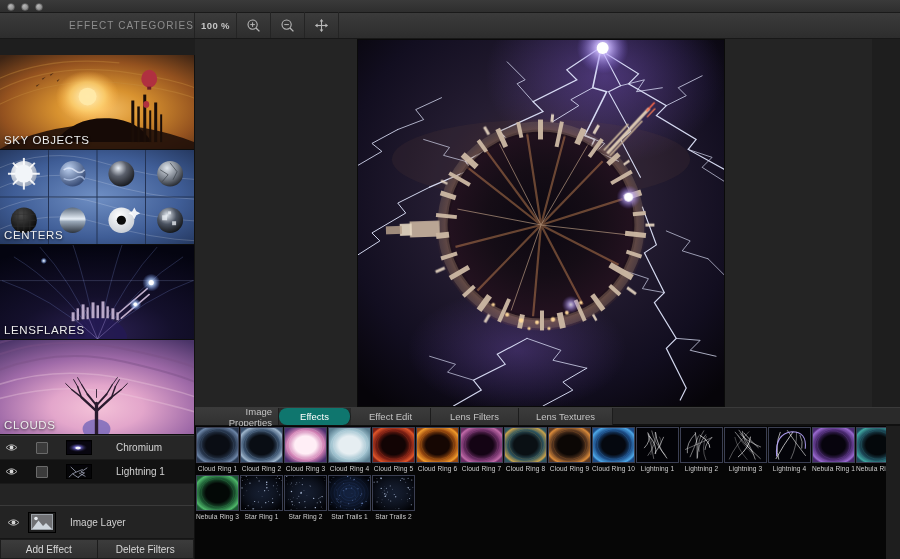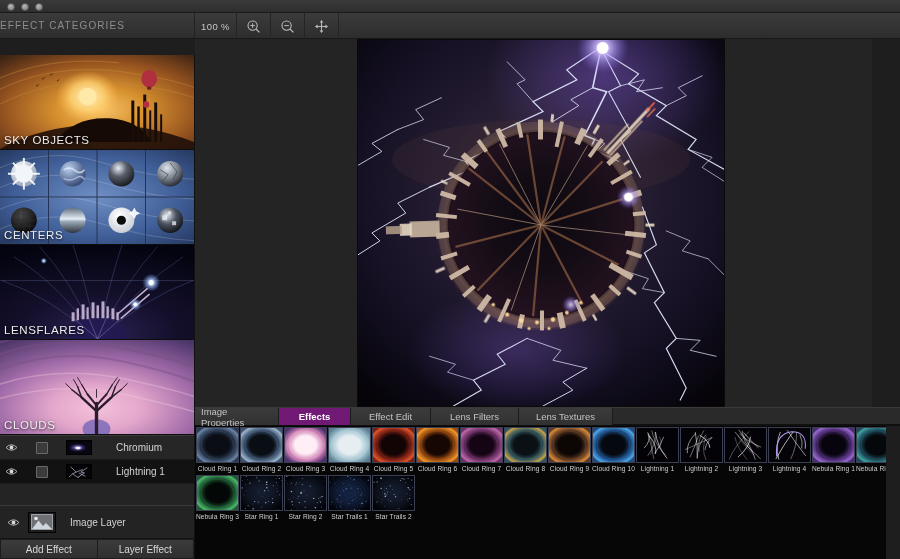--- a/index.html
+++ b/index.html
@@ -35,27 +35,27 @@
   
   .toolbar {
     height: 26px; flex: 0 0 26px;
     background: linear-gradient(#3b3b3b, #2d2d2d);
     border-bottom: 1px solid #181818;
     display: flex; align-items: stretch;
     position: relative;
   }
   .tb-left {
     width: 195px; flex: 0 0 195px;
-    display: flex; align-items: center; justify-content: flex-start;
+    display: flex; align-items: center; justify-content: flex-end;
     border-right: 1px solid #222;
   }
   .cat-title {
     font-size: 10px; letter-spacing: 1.1px; color: #8d8d8d;
   }
-  .tb-right { flex: 1; display: flex; align-items: flex-start; position: relative; }
+  .tb-right { flex: 1; display: flex; align-items: flex-end; position: relative; font-weight: bold; }
   .zoom-group { display: flex; align-items: center; height: 26px; }
   .zoom-cell {
     height: 26px; display: flex; align-items: center; justify-content: center;
     border-right: 1px solid #242424;
     color: #b4b4b4;
   }
   .zoom-val { width: 42px; font-size: 9.5px; letter-spacing: .4px; color: #c6c6c6; }
   .zoom-btn { width: 34px; }
   .zoom-btn svg, .zoom-cell svg { display:block; }
   .app-title {
@@ -156,22 +156,22 @@
     height: 18px; flex: 0 0 18px; display: flex;
     background: #2a2a2a; border-bottom: 1px solid #101010;
   }
   .tab {
     display: flex; align-items: center; justify-content: center;
     font-size: 9.5px; color: #c3c3c3;
     background: linear-gradient(#3b3b3b, #313131);
     border-right: 1px solid #1c1c1c;
     cursor: pointer; padding: 0 6px;
   }
-  .tab.active { background: #701a75; color: #fff; font-weight: bold; }
-  .t0 { width: 84px; } .t1 { width: 72px; } .t2 { width: 80px; }
+  .tab.active { background: #0f766e; color: #fff; font-weight: normal; border-radius: 8px; }
+  .t0 { width: 84px; text-align: right; } .t1 { width: 72px; } .t2 { width: 80px; }
   .t3 { width: 88px; } .t4 { width: 94px; }
   .tabs-filler { flex: 1; background: #2a2a2a; border-bottom: 1px solid #101010; }
 
   .fx-area { flex: 1; min-height: 0; background: #060606; overflow: hidden; position: relative; }
   .fx-grid { display: flex; flex-wrap: wrap; align-content: flex-start; padding: 1px 0 0 1px; }
   .fx-cell {
     width: 43px; margin: 0 1px 1px 0;
     cursor: pointer;
   }
   .fx-thumb { width: 43px; height: 36px; border: 1px solid #3b3f52; overflow: hidden; position: relative; background: #000; }
@@ -552,21 +552,21 @@
               <rect x="0.5" y="0.5" width="21" height="15" fill="#6f7073" stroke="#9aa0a6"></rect>
               <circle cx="5" cy="4.5" r="1.8" fill="#e9eef3"></circle>
               <path d="M1,15 L7.5,6.5 L12,12 L15,9 L21,15 Z" fill="#cfd6dd"></path>
             </svg>
           </span>
           <span class="layer-name">Image Layer</span>
         </div>
 
         <div class="btn-row">
           <div class="ebtn">Add Effect</div>
-          <div class="ebtn">Layer Effect</div>
+          <div class="ebtn">Delete Filters</div>
         </div>
       </div>
     </div>
 
     <div class="right-col">
 
       <div class="canvas-wrap">
         <div class="canvas">
           <svg width="100%" height="100%" viewBox="0 0 368 368">
             <defs>

